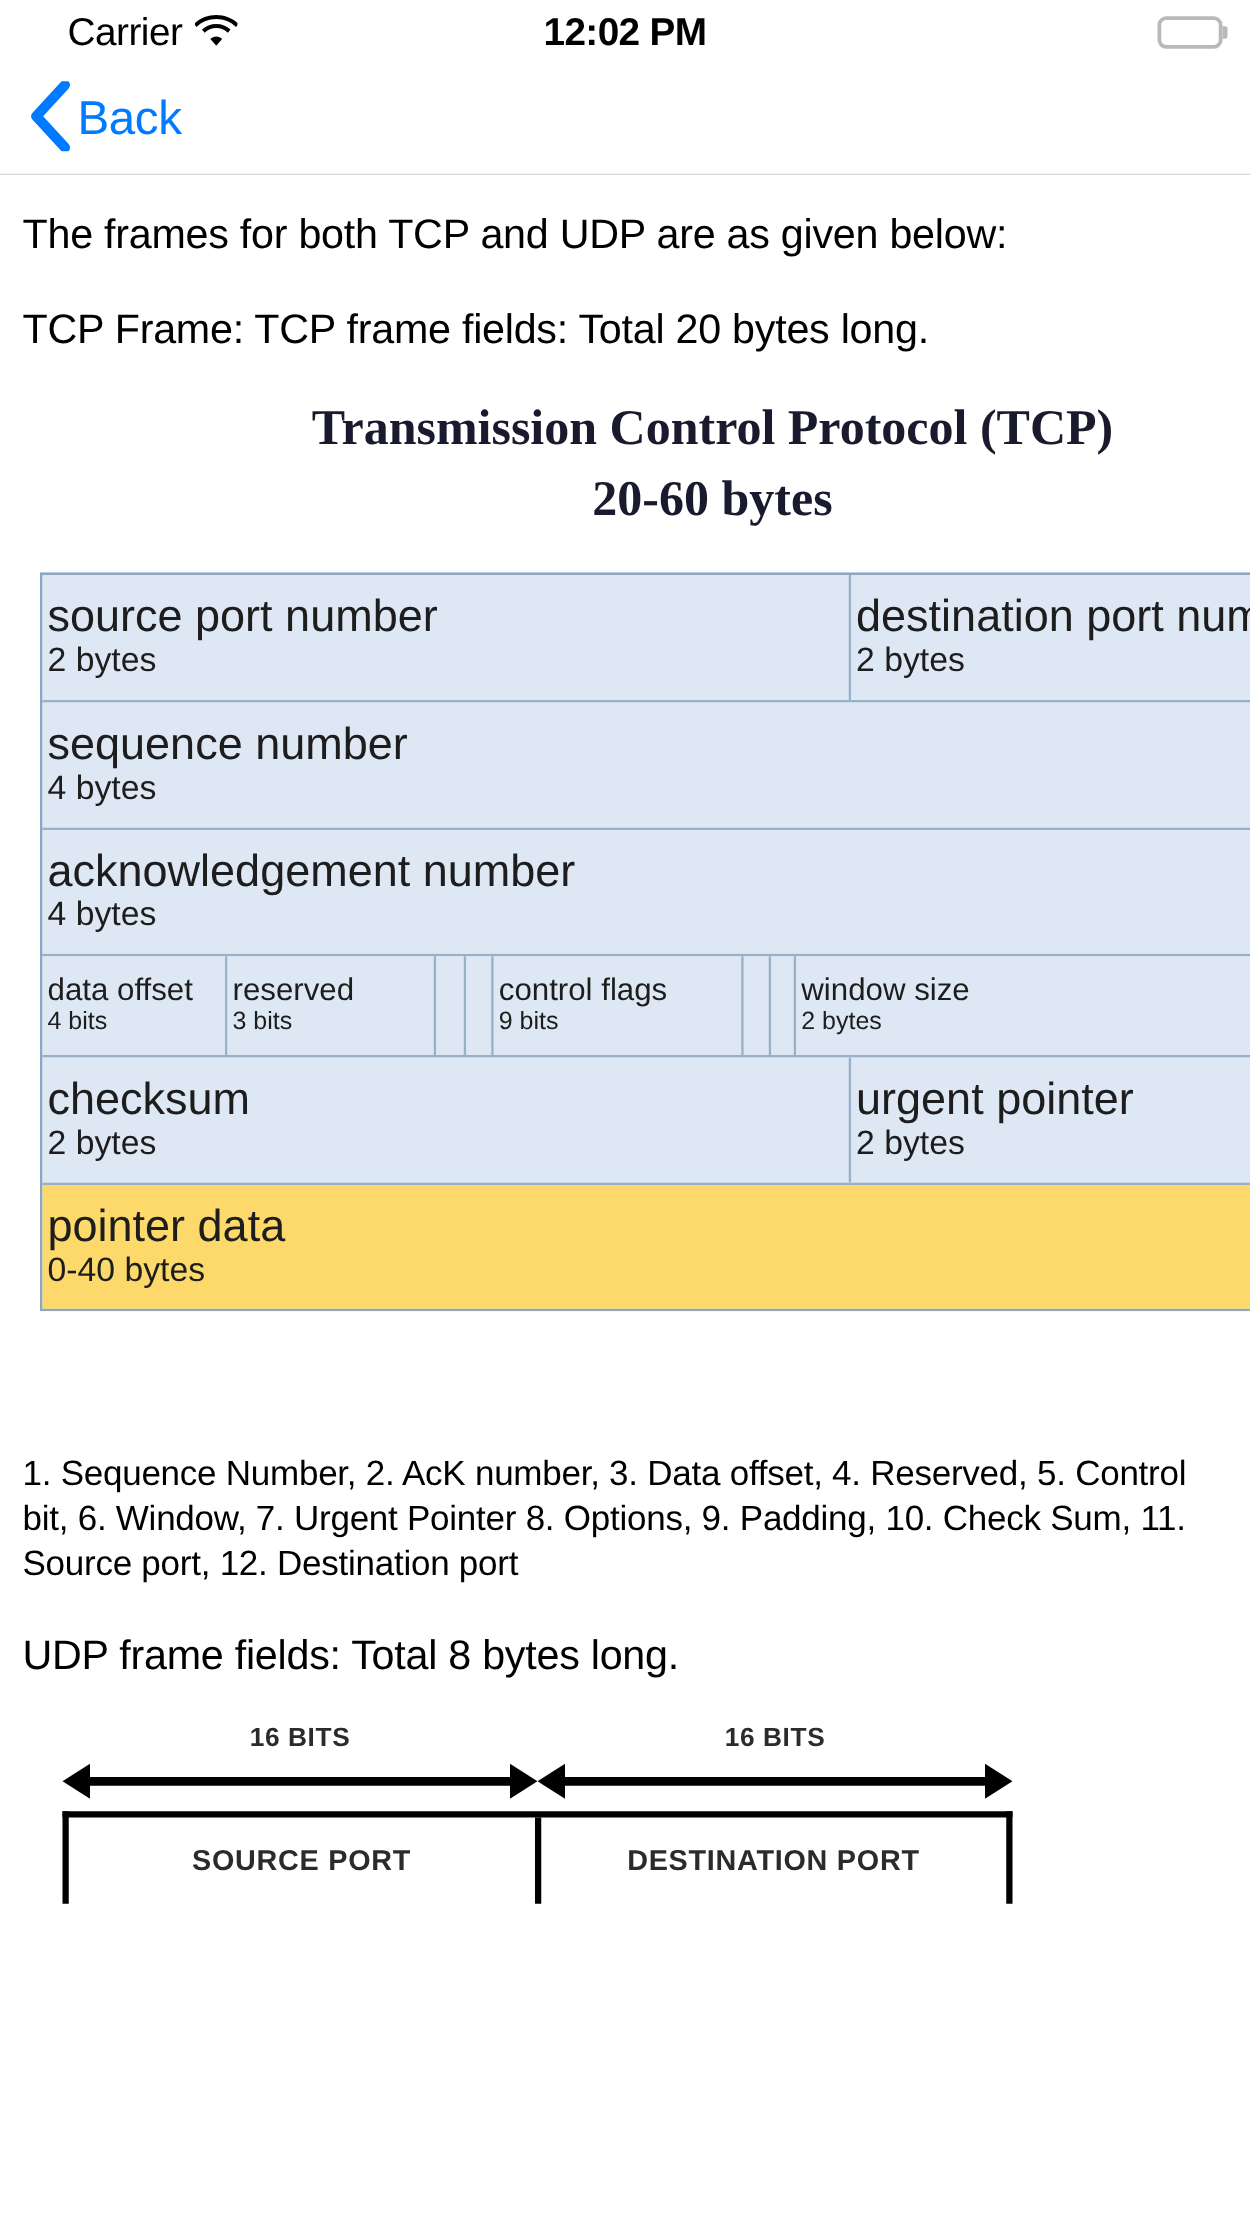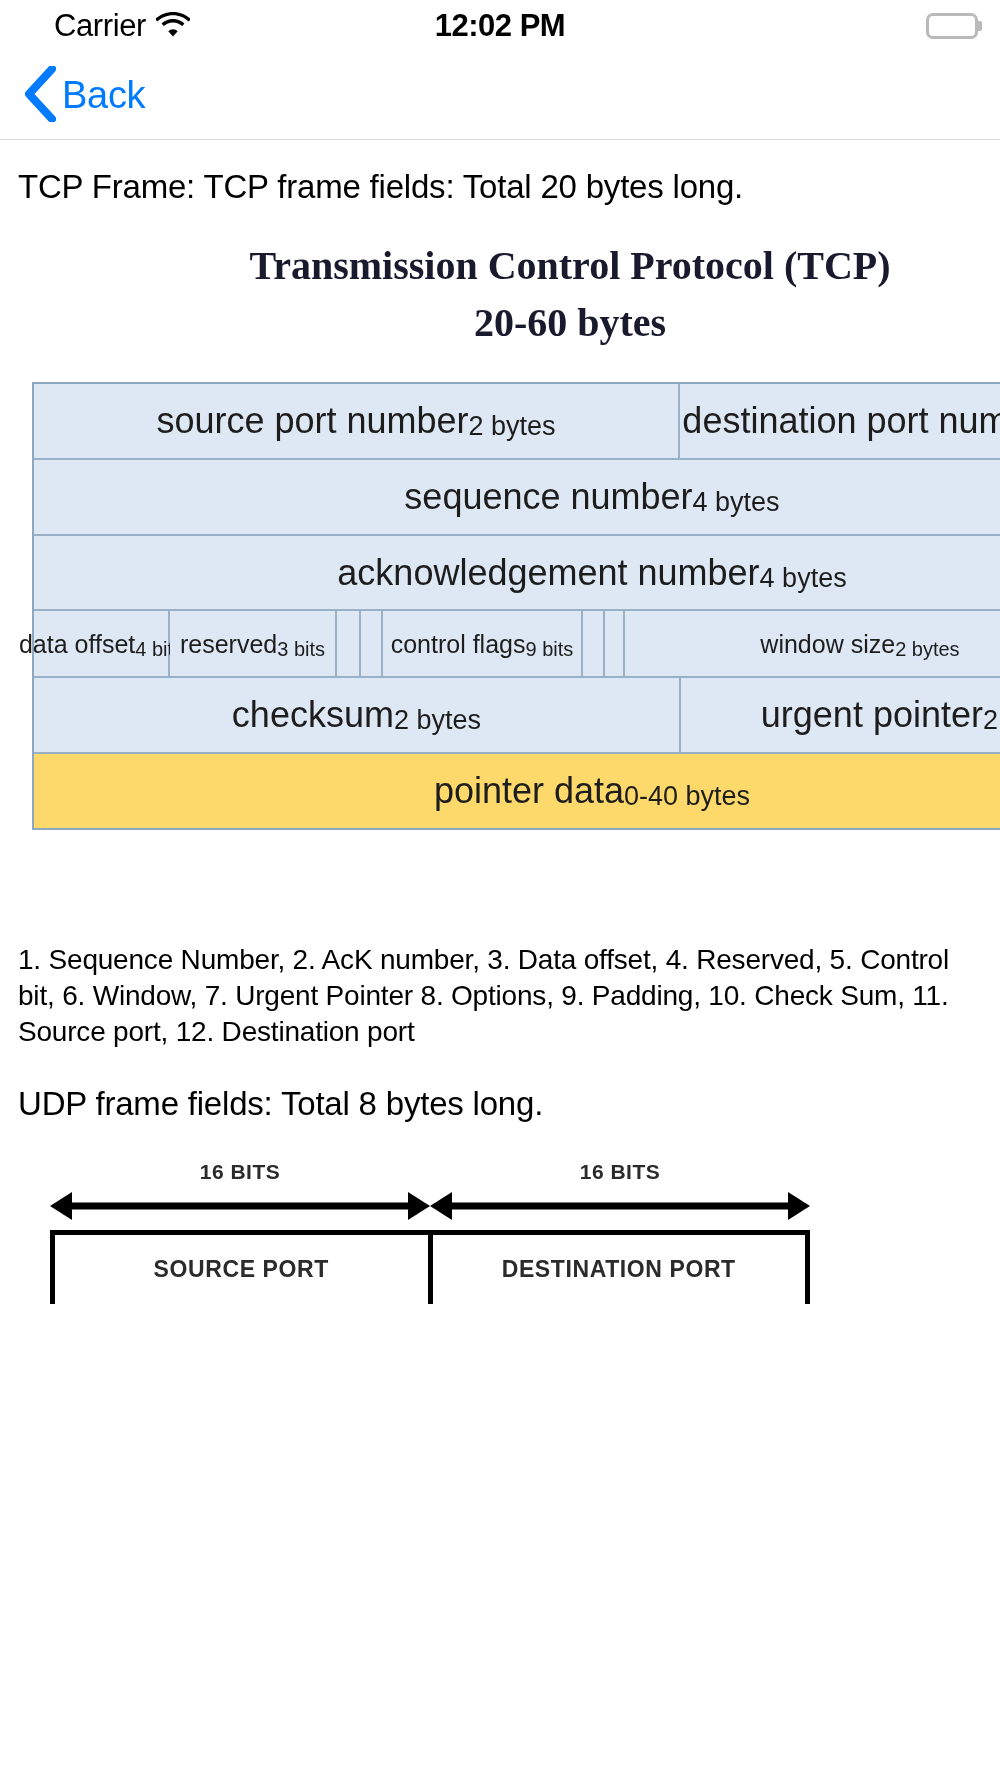--- a/index.html
+++ b/index.html
@@ -129,29 +129,30 @@
     background: #dde8f4;
   }
   .tcp-row {
     display: flex;
     border-bottom: 2px solid #9ab0c6;
   }
   .tcp-row:last-child { border-bottom: none; }
   .tcp-cell {
     background: #dde8f4;
     display: flex;
-    align-items: center;
+    flex-direction: column;
+    align-items: flex-start;
     justify-content: center;
     padding: 14px 4px;
     border-right: 2px solid #9ab0c6;
     color: #1d1d1d;
   }
   .tcp-cell:last-child { border-right: none; }
   .cell-name { font-size: 36px; line-height: 1.05; white-space: nowrap; }
-  .cell-size { font-size: 27px; line-height: 1.25; margin-top: 12px; white-space: nowrap; }
+  .cell-size { font-size: 27px; line-height: 1.25; margin-top: 0; white-space: nowrap; }
   .cell-sm .cell-name { font-size: 25px; }
   .cell-sm .cell-size { font-size: 20px; }
   .cell-blank { }
   .row-opt { background: #fcd96a; }
   .row-opt .tcp-cell { background: #fcd96a; border-right: none; }
 
   .list-para {
     font-size: 28px;
     line-height: 1.28;
     color: #000;
@@ -232,20 +233,21 @@
       <svg width="34" height="56" viewBox="0 0 34 56">
         <path d="M30 3 L7 28 L30 53" fill="none" stroke="#007aff" stroke-width="8" stroke-linecap="round" stroke-linejoin="round"></path>
       </svg>
     </span>
     <span class="back-label">Back</span>
   </div>
 </div>
 
 <div class="content">
 
+  <p class="para">The frames for both TCP and UDP are as given below:</p>
 
   <p class="para">
     <b>TCP Frame:</b><span> TCP frame fields: Total 20 bytes long.</span>
   </p>
 
   <div class="tcp-figure">
     <div class="tcp-title-wrap">
       <div class="tcp-title">Transmission Control Protocol (TCP)</div>
       <div class="tcp-subtitle">20-60 bytes</div>
     </div>
@@ -271,21 +273,21 @@
       </div>
 
       <div class="tcp-row">
         <div class="tcp-cell" style="width:1118px">
           <span class="cell-name">acknowledgement number</span>
           <span class="cell-size">4 bytes</span>
         </div>
       </div>
 
       <div class="tcp-row">
-        <div class="tcp-cell cell-sm" style="width:136px">
+        <div class="tcp-cell cell-sm" style="width:148px">
           <span class="cell-name">data offset</span>
           <span class="cell-size">4 bits</span>
         </div>
         <div class="tcp-cell cell-sm" style="width:167px">
           <span class="cell-name">reserved</span>
           <span class="cell-size">3 bits</span>
         </div>
         <div class="tcp-cell cell-blank" style="width:24px"></div>
         <div class="tcp-cell cell-blank" style="width:22px"></div>
         <div class="tcp-cell cell-sm" style="width:200px">

